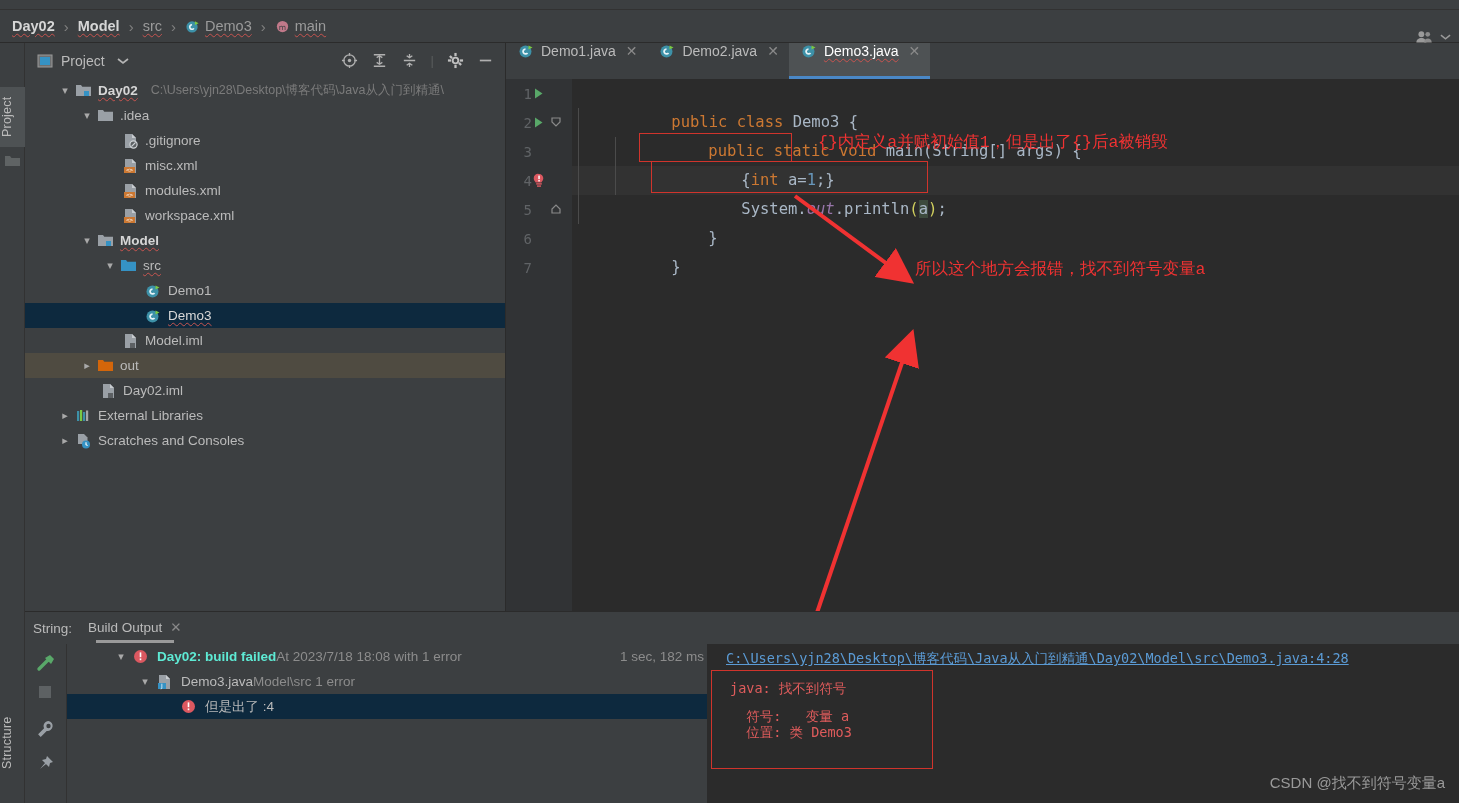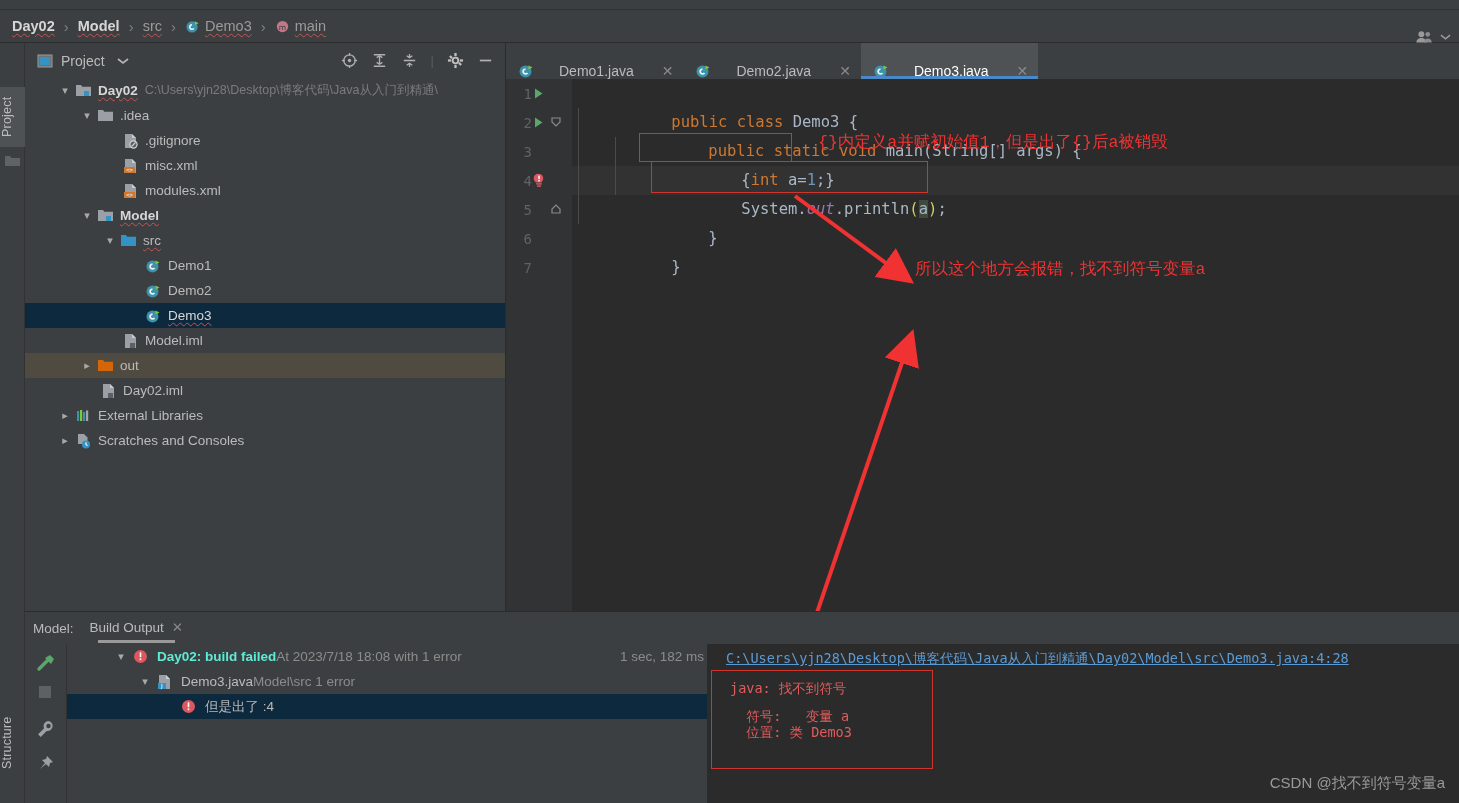--- a/index.html
+++ b/index.html
@@ -47,28 +47,28 @@
   .proj-header .ptitle { font-size:14px; color:#bbbbbb; margin-left:8px; }
   .proj-tools { margin-left:auto; display:flex; align-items:center; gap:13px; padding-right:12px; }
   .proj-tree { position:absolute; left:0; top:35px; width:481px; height:515px; background:#3c3f41; overflow:hidden; }
   .trow { height:25px; display:flex; align-items:center; white-space:nowrap; font-size:13.5px; color:#bbbbbb; padding-left:4px; }
   .trow.selected { background:#0d293e; }
   .trow.outhl { background:#4f4b41; }
   .trow .arrow { width:20px; text-align:center; color:#a9a9a9; font-size:11px; flex:0 0 20px; }
   .trow .ic { width:18px; height:16px; margin-right:5px; flex:0 0 18px; position:relative; }
   .trow .lbl { }
   .trow .lbl.b { font-weight:bold; color:#d6d6d6; }
-  .trow .path { color:#7b7b7b; font-size:12.5px; margin-left:7px; }
+  .trow .path { color:#7b7b7b; font-size:12.5px; margin-left:13px; }
   .hscroll { position:absolute; left:28px; top:598px; width:437px; height:9px; background:#5a5d5e; border-radius:1px; }
   .panel-divider-v { position:absolute; left:505px; top:43px; width:1px; height:568px; background:#2b2b2b; }
 
   
   .editor-area { position:absolute; left:506px; top:43px; width:953px; height:568px; background:#2b2b2b; }
   .tabbar { height:36px; background:#3c3f41; display:flex; align-items:stretch; }
-  .tab { display:flex; align-items:flex-end; padding:0 10px 0 12px; gap:25px; font-size:14px; color:#bbbbbb; position:relative; }
+  .tab { display:flex; align-items:flex-start; padding:0 10px 0 12px; gap:7px; font-size:14px; color:#bbbbbb; position:relative; }
   .tab.active { background:#4e5254; }
   .tab.active .tablabel { color:#ffffff; }
   .tab.active::after { content:""; position:absolute; left:0; right:0; bottom:0; height:3px; background:#4a88c7; }
   .tab .x { color:#8a8a8a; font-size:14px; margin-left:3px; }
 
   .code-wrap { position:absolute; left:0; top:36px; width:953px; height:532px; background:#2b2b2b; }
   .gutter { position:absolute; left:0; top:0; width:66px; height:532px; background:#313335; }
   .gutter-line { position:absolute; left:0; width:66px; height:29px; display:flex; align-items:center; }
   .gnum { width:26px; text-align:right; color:#606366; font-size:14px; font-family:"DejaVu Sans Mono", monospace; }
   .grun { width:18px; text-align:center; }
@@ -293,20 +293,31 @@
           <svg width="17" height="16" viewBox="0 0 17 16">
               <path d="M3 1h7l4 4v10H3z" fill="#9aa0a6"></path>
               <path d="M10 1l4 4h-4z" fill="#c8ccd0"></path>
               <rect x="2" y="9" width="11" height="6" fill="#cc7832"></rect>
               <text x="7.5" y="14" font-size="6" fill="#fff" text-anchor="middle" font-family="DejaVu Sans Mono">&lt;&gt;</text>
             </svg>
         </span>
         <span class="lbl">modules.xml</span>
       </div>
 
+      <div class="trow" style="padding-left:97px">
+        <span class="ic">
+          <svg width="17" height="16" viewBox="0 0 17 16">
+              <path d="M3 1h7l4 4v10H3z" fill="#9aa0a6"></path>
+              <path d="M10 1l4 4h-4z" fill="#c8ccd0"></path>
+              <rect x="2" y="9" width="11" height="6" fill="#cc7832"></rect>
+              <text x="7.5" y="14" font-size="6" fill="#fff" text-anchor="middle" font-family="DejaVu Sans Mono">&lt;&gt;</text>
+            </svg>
+        </span>
+        <span class="lbl">workspace.xml</span>
+      </div>
 
       <div class="trow" style="padding-left:52px">
         <span class="arrow">▾</span>
         <span class="ic">
           <svg width="17" height="15" viewBox="0 0 17 15">
               <path d="M1 2h5l1.3 1.8H16V13H1z" fill="#9aa0a6"></path>
               <rect x="9" y="8" width="5" height="5" fill="#3592c4"></rect>
             </svg>
         </span>
         <span class="lbl b wavy">Model</span>
@@ -326,30 +337,20 @@
         <span class="ic">
           <svg width="16" height="16" viewBox="0 0 16 16">
               <circle cx="7.5" cy="8.5" r="6" fill="#3d91a8"></circle>
               <path d="M7.5 5.2a3.3 3.3 0 1 0 2.7 5.2l-1.4-.9a1.6 1.6 0 1 1-1.3-2.6z" fill="#e8f4f8"></path>
               <path d="M10.5 2.5l4 2-4 2z" fill="#7ac943"></path>
             </svg>
         </span>
         <span class="lbl">Demo1</span>
       </div>
 
-      <div class="trow" style="padding-left:120px">
-        <span class="ic">
-          <svg width="16" height="16" viewBox="0 0 16 16">
-              <circle cx="7.5" cy="8.5" r="6" fill="#3d91a8"></circle>
-              <path d="M7.5 5.2a3.3 3.3 0 1 0 2.7 5.2l-1.4-.9a1.6 1.6 0 1 1-1.3-2.6z" fill="#e8f4f8"></path>
-              <path d="M10.5 2.5l4 2-4 2z" fill="#7ac943"></path>
-            </svg>
-        </span>
-        <span class="lbl">Demo2</span>
-      </div>
 
       <div class="trow selected" style="padding-left:120px">
         <span class="ic">
           <svg width="16" height="16" viewBox="0 0 16 16">
               <circle cx="7.5" cy="8.5" r="6" fill="#3d91a8"></circle>
               <path d="M7.5 5.2a3.3 3.3 0 1 0 2.7 5.2l-1.4-.9a1.6 1.6 0 1 1-1.3-2.6z" fill="#e8f4f8"></path>
               <path d="M10.5 2.5l4 2-4 2z" fill="#7ac943"></path>
             </svg>
         </span>
         <span class="lbl wavy" style="color:#d8d8d8">Demo3</span>
@@ -560,21 +561,21 @@
       <marker id="ah" markerWidth="9" markerHeight="9" refX="4" refY="4.5" orient="auto">
         <path d="M0,0 L9,4.5 L0,9 z" fill="#f03232"></path>
       </marker>
     </defs>
     <line x1="795" y1="196" x2="898" y2="272" stroke="#f03232" stroke-width="4" marker-end="url(#ah)"></line>
     <line x1="805" y1="648" x2="907" y2="348" stroke="#f03232" stroke-width="4" marker-end="url(#ah)"></line>
   </svg>
 
   <div class="build-panel">
     <div class="build-head">
-      <span class="build-lbl">Model:</span>
+      <span class="build-lbl">String:</span>
       <span class="btab">
         <span>Build Output</span>
         <span style="color:#8a8a8a">✕</span>
       </span>
     </div>
 
     <div class="build-body">
       <div class="build-side">
         <span style="position:absolute; left:10px; top:8px">
           <svg width="22" height="22" viewBox="0 0 22 22">

